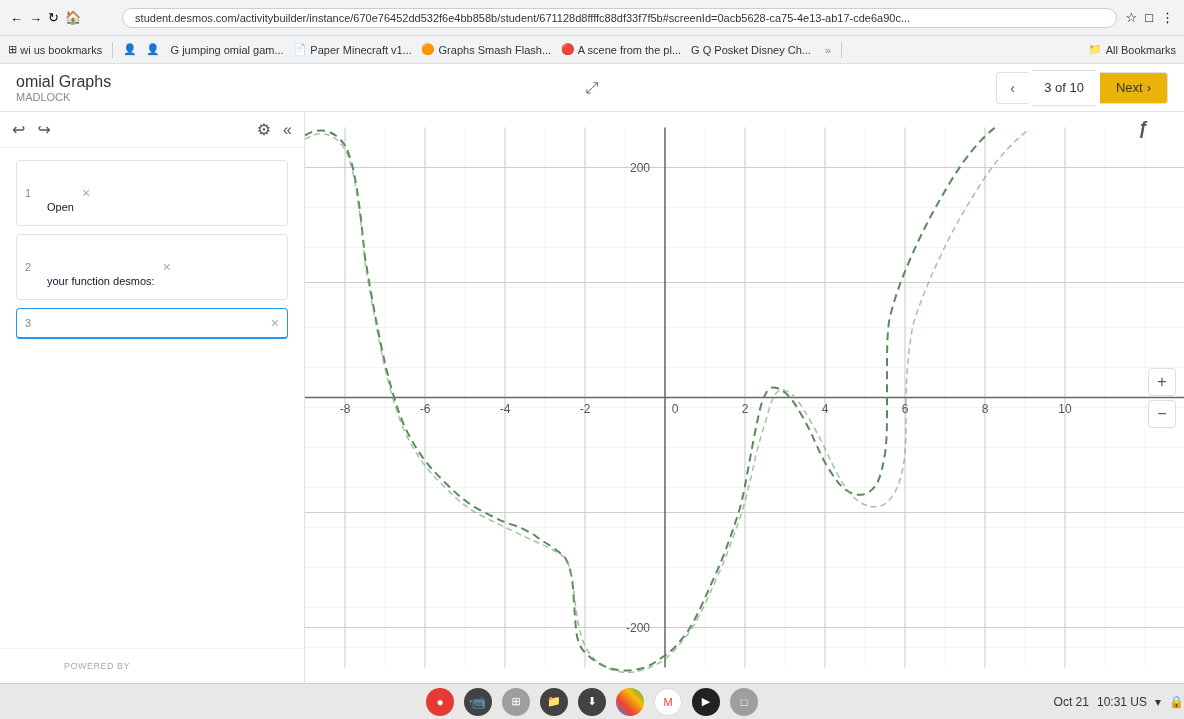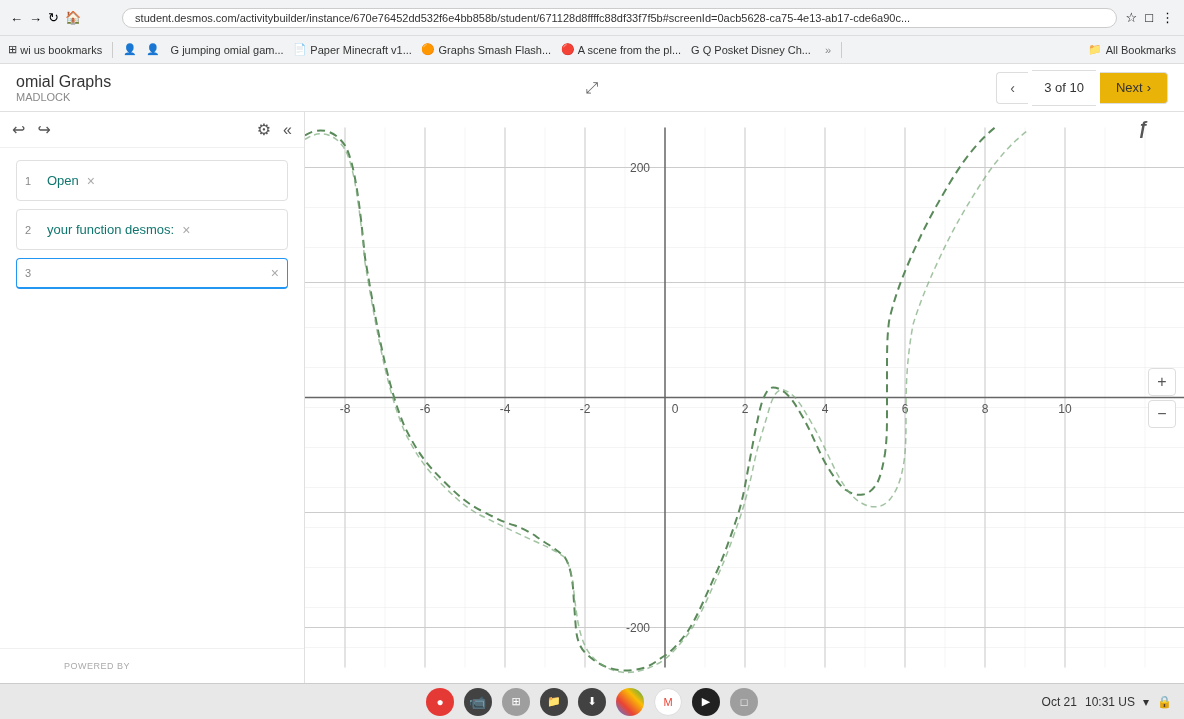--- a/index.html
+++ b/index.html
@@ -215,25 +215,26 @@
       font-size: 13px;
       color: #333;
     }
     .expr-close {
       font-size: 14px;
       color: #aaa;
       cursor: pointer;
       margin-left: 8px;
     }
     .row-label {
-      font-size: 13px;
-      color: #0f766e;
+      font-size: 11px;
+      color: #0f172a;
       padding: 6px 0;
       display: flex;
       align-items: center;
+      margin-top: 28px;
     }
     .powered-by {
       padding: 12px 16px;
       border-top: 1px solid #f0f0f0;
     }
     .powered-by-text {
       font-size: 9px;
       color: #aaa;
       text-transform: uppercase;
       letter-spacing: 0.5px;
@@ -314,21 +315,21 @@
       justify-content: center;
       cursor: pointer;
       font-size: 14px;
     }
     .taskbar-icon.red { background: #e53935; }
     .taskbar-icon.dark { background: #424242; color: #fff; }
     .taskbar-icon.gray { background: #9e9e9e; color: #fff; }
     .taskbar-icon.gmail { background: #fff; border: 1px solid #ddd; }
     .taskbar-right {
       position: absolute;
-      right: 12px;
+      right: 0;
       display: flex;
       align-items: center;
       gap: 8px;
       font-size: 12px;
       color: #333;
     }
   </style>
 </head>
 <body>
 

